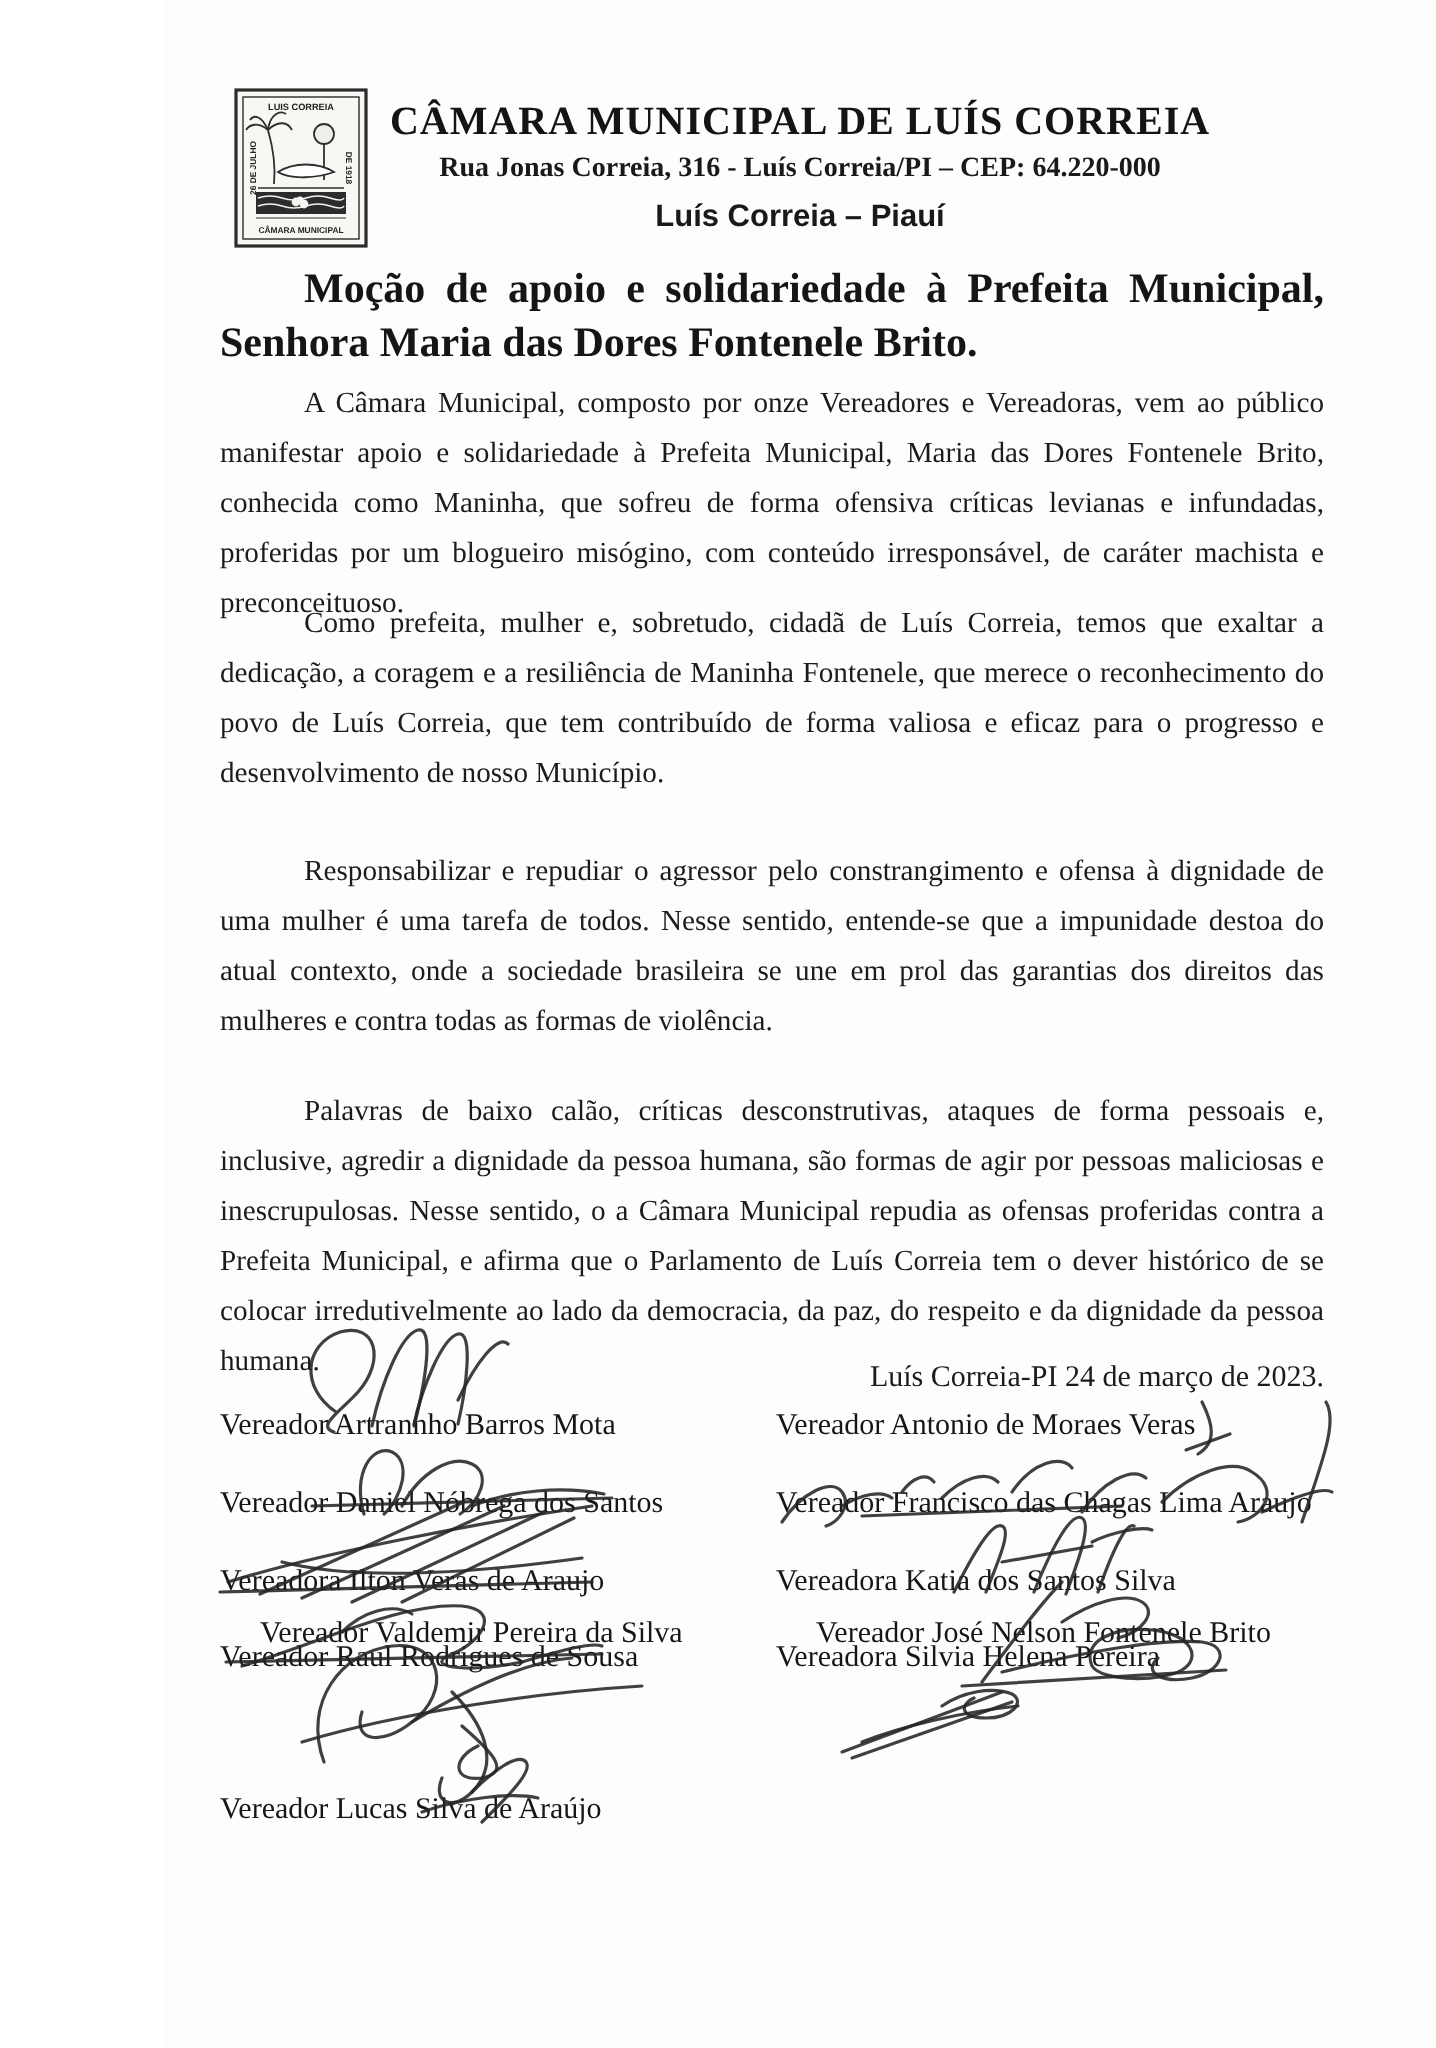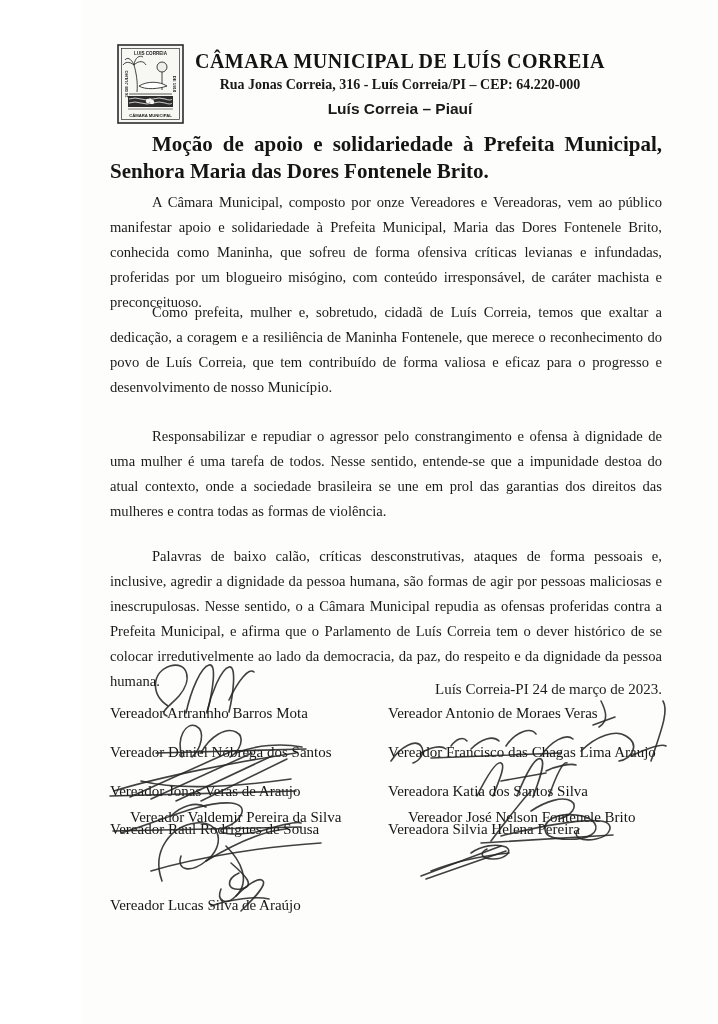--- a/index.html
+++ b/index.html
@@ -132,21 +132,21 @@
 
   <p class="para" id="para-1">A Câmara Municipal, composto por onze Vereadores e Vereadoras, vem ao público manifestar apoio e solidariedade à Prefeita Municipal, Maria das Dores Fontenele Brito, conhecida como Maninha, que sofreu de forma ofensiva críticas levianas e infundadas, proferidas por um blogueiro misógino, com conteúdo irresponsável, de caráter machista e preconceituoso.</p>
   <p class="para" id="para-2">Como prefeita, mulher e, sobretudo, cidadã de Luís Correia, temos que exaltar a dedicação, a coragem e a resiliência de Maninha Fontenele, que merece o reconhecimento do povo de Luís Correia, que tem contribuído de forma valiosa e eficaz para o progresso e desenvolvimento de nosso Município.</p>
   <p class="para" id="para-3">Responsabilizar e repudiar o agressor pelo constrangimento e ofensa à dignidade de uma mulher é uma tarefa de todos. Nesse sentido, entende-se que a impunidade destoa do atual contexto, onde a sociedade brasileira se une em prol das garantias dos direitos das mulheres e contra todas as formas de violência.</p>
   <p class="para" id="para-4">Palavras de baixo calão, críticas desconstrutivas, ataques de forma pessoais e, inclusive, agredir a dignidade da pessoa humana, são formas de agir por pessoas maliciosas e inescrupulosas. Nesse sentido, o a Câmara Municipal repudia as ofensas proferidas contra a Prefeita Municipal, e afirma que o Parlamento de Luís Correia tem o dever histórico de se colocar irredutivelmente ao lado da democracia, da paz, do respeito e da dignidade da pessoa humana.</p>
 
   <div class="date-line">Luís Correia-PI 24 de março de 2023.</div>
 
   <div class="sig-name col-left row-1">Vereador Artrannho Barros Mota</div>
   <div class="sig-name col-left row-2">Vereador Daniel Nóbrega dos Santos</div>
-  <div class="sig-name col-left row-3">Vereador Jonas Veras de Araujo</div>
+  <div class="sig-name col-left row-3">Vereadora Ilton Veras de Araujo</div>
   <div class="sig-name col-left row-4">Vereador Raul Rodrigues de Sousa</div>
   <div class="sig-name col-left row-5">Vereador Valdemir Pereira da Silva</div>
   <div class="sig-name col-right row-1">Vereador Antonio de Moraes Veras</div>
 
   <div class="sig-name col-left row-6">Vereador Lucas Silva de Araújo</div>
   <div class="sig-name col-right row-2">Vereador Francisco das Chagas Lima Araujo</div>
   <div class="sig-name col-right row-3">Vereadora Katia dos Santos Silva</div>
   <div class="sig-name col-right row-4">Vereadora Silvia Helena Pereira</div>
   <div class="sig-name col-right row-5">Vereador José Nelson Fontenele Brito</div>
 

